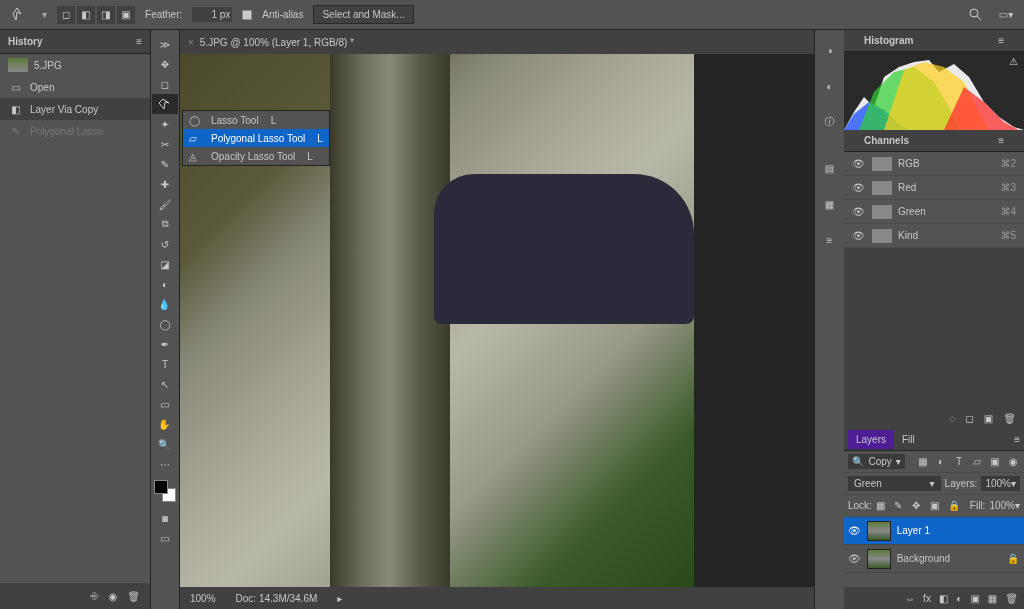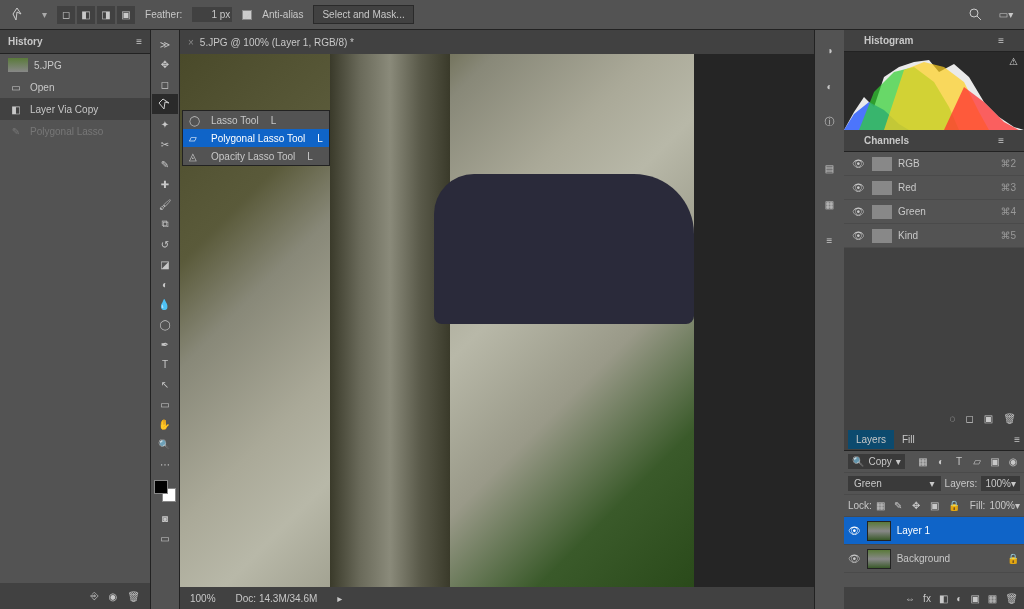--- a/index.html
+++ b/index.html
@@ -61,21 +61,21 @@
 .channels{flex:0 0 auto}
 .channels .ch{height:24px;display:flex;align-items:center;padding:0 8px;gap:6px;border-bottom:1px solid #4a4a4a}
 .channels .ch .eye{width:14px}
 .channels .ch .thumb{width:20px;height:14px;background:#888}
 .channels .ch .nm{flex:1}
 .channels .ch .sc{color:#999}
 .spacer-p{flex:1;background:#414141}
 .adjbar{height:22px;background:#414141;display:flex;align-items:center;justify-content:flex-end;padding:0 8px;gap:10px}
 .layertabs{height:22px;background:#414141;display:flex;align-items:center;padding:0 4px;border-bottom:1px solid #222}
 .layertabs .tab{padding:4px 8px}
-.layertabs .tab.act{background:#0c4a6e}
+.layertabs .tab.act{background:#4c1d95}
 .layertabs .menu{margin-left:auto}
 .filterrow{height:22px;display:flex;align-items:center;padding:0 4px;gap:4px;border-bottom:1px solid #4a4a4a}
 .filterrow .dd{background:#3a3a3a;padding:2px 4px;display:flex;align-items:center;gap:4px}
 .filterrow .ficons{display:flex;gap:4px;margin-left:auto}
 .filterrow .ficons span{width:14px;display:flex;justify-content:center}
 .blendrow,.lockrow{height:22px;display:flex;align-items:center;padding:0 4px;gap:4px;border-bottom:1px solid #4a4a4a}
 .blendrow .dd{background:#3a3a3a;padding:2px 6px;flex:1;display:flex;justify-content:space-between}
 .blendrow .lbl,.lockrow .lbl{color:#c8c8c8}
 .blendrow .val{background:#3a3a3a;padding:2px 4px;display:flex;align-items:center}
 .lockrow .icons{display:flex;gap:6px}

